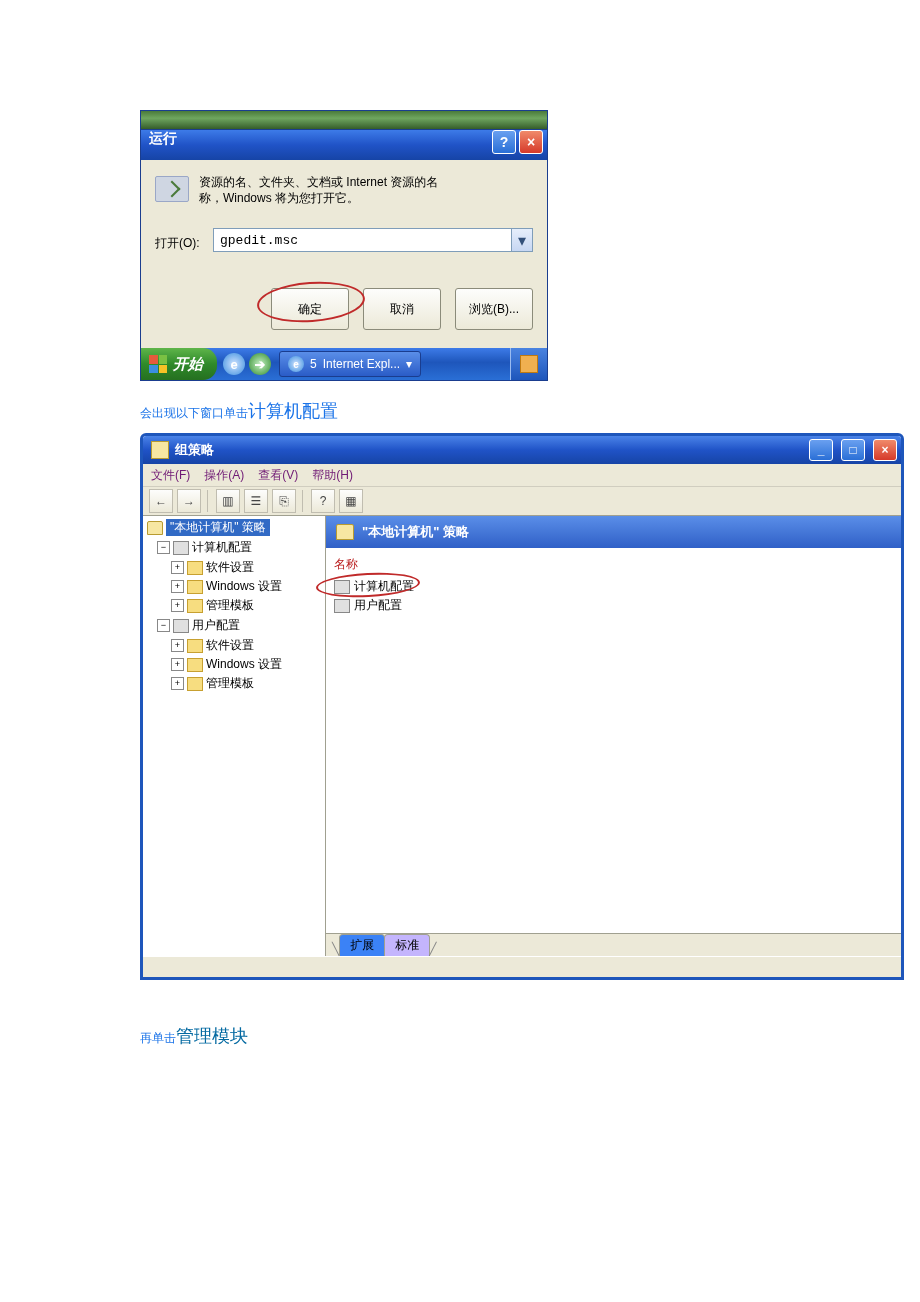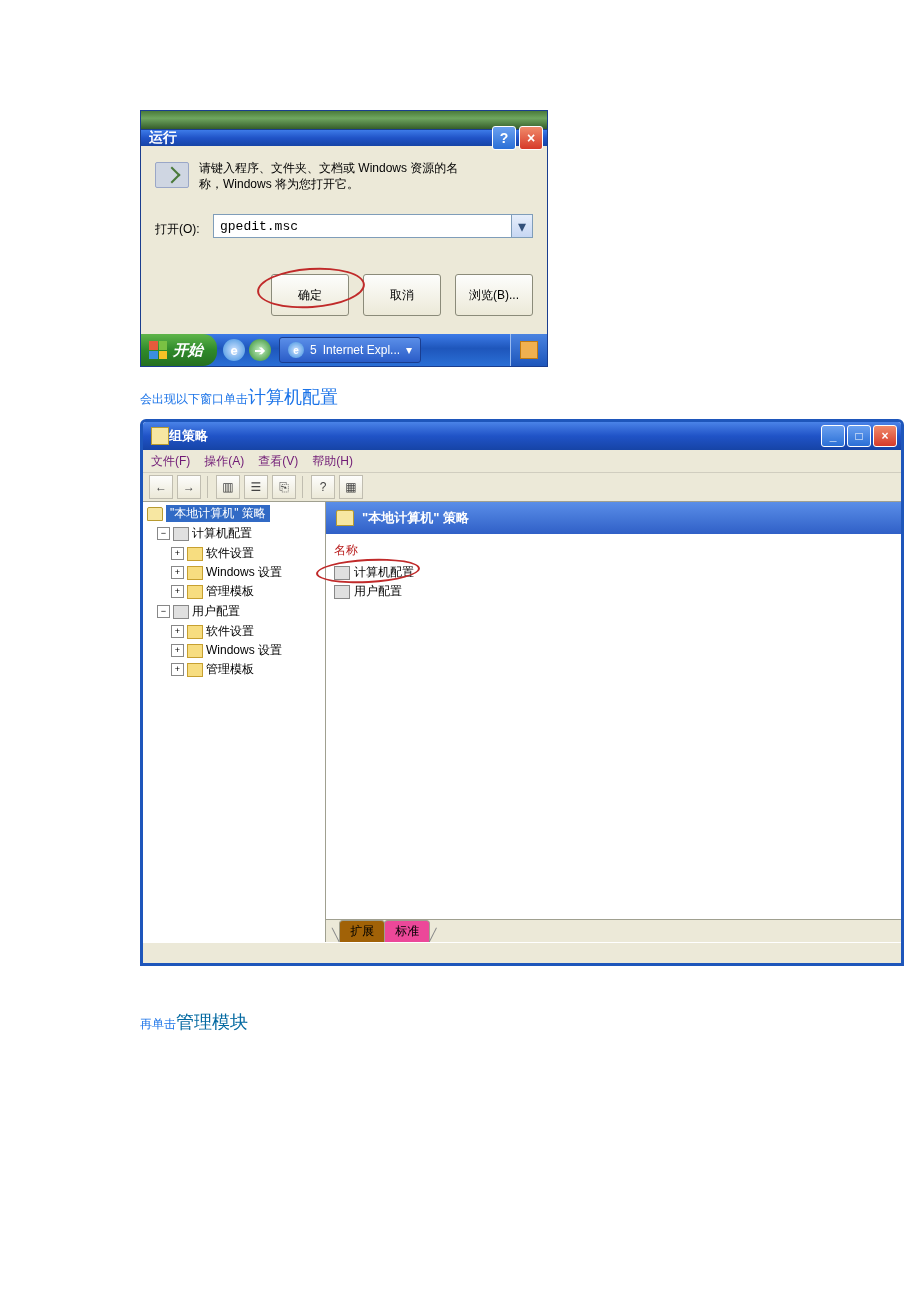--- a/index.html
+++ b/index.html
@@ -18,24 +18,24 @@
     width: 406px;
     border: 1px solid #1a3d8f;
     background: linear-gradient(#2a6fd6, #1e56bb);
   }
   .desktop-strip {
     height: 18px;
     background: linear-gradient(#4a7a3a, #6fa65f 40%, #355d2a);
     border-bottom: 1px solid #1a3d8f;
   }
   .run-titlebar {
-    height: 16px;
+    height: 30px;
     background: linear-gradient(#3d7be8, #2053c7 50%, #1644a6);
     display: flex;
-    align-items: center;
+    align-items: flex-start;
     padding: 0 4px 0 8px;
     color: #fff;
     font-size: 14px;
     font-weight: bold;
   }
   .run-titlebar .tspace { flex: 1; }
   .win-ctl {
     width: 22px; height: 22px;
     border: 1px solid #fff;
     border-radius: 3px;
@@ -219,20 +219,21 @@
   }
   .mmc-titlebar {
     height: 28px;
     background: linear-gradient(#4a83e8,#2053c7 50%,#1644a6);
     display:flex;
     align-items:center;
     padding:0 4px 0 8px;
     color:#fff;
     font-size:13px;
     font-weight:bold;
+    gap:6px;
   }
   .mmc-ico {
     width:16px;height:16px;background:#f7e7a2;border:1px solid #b89b30;
   }
   .mmc-title-space{flex:1;}
   .mmc-win-btn{
     width:22px;height:20px;border:1px solid #fff;border-radius:3px;
     margin-left:2px;
     display:flex;align-items:center;justify-content:center;
     font-size:12px;font-weight:bold;color:#fff;
@@ -345,25 +346,25 @@
     background:#ece9d8;
     border-top:1px solid #a0a090;
     display:flex;align-items:flex-end;
     padding:0 6px;
     font-size:12px;
   }
   .mmc-tab{
     padding:2px 10px;
     border:1px solid #a0a090;
     border-bottom:none;
-    background:#a16207;
+    background:#3b82f6;
     border-radius:4px 4px 0 0;
     margin-right:-1px;
   }
-  .mmc-tab.inactive{background:#ec4899;}
+  .mmc-tab.inactive{background:#c4b5fd;}
   .mmc-statusbar{
     height:20px;
     background:#ece9d8;
     border-top:1px solid #fff;
   }
 
   
   .caption2 {
     margin: 44px 0 0 0;
     font-size: 12px;
@@ -384,21 +385,21 @@
     <div class="run-titlebar">
       <span>运行</span>
       <span class="tspace"></span>
       <div class="win-ctl help-btn">?</div>
       <div class="win-ctl close-btn">×</div>
     </div>
     <div class="run-body">
       <div class="run-top">
         <div class="run-icon"></div>
         <div class="run-desc">
-          <div>请键入程序、文件夹、文档或 Windows 资源的名</div>
+          <div>资源的名、文件夹、文档或 Internet 资源的名</div>
           <div>称，Windows 将为您打开它。</div>
         </div>
       </div>
       <div class="run-open-row">
         <div class="run-open-label">打开(O):</div>
         <div class="run-input-wrap">
           <input class="run-input" value="gpedit.msc" style="">
           <div class="run-drop">▾</div>
         </div>
       </div>

